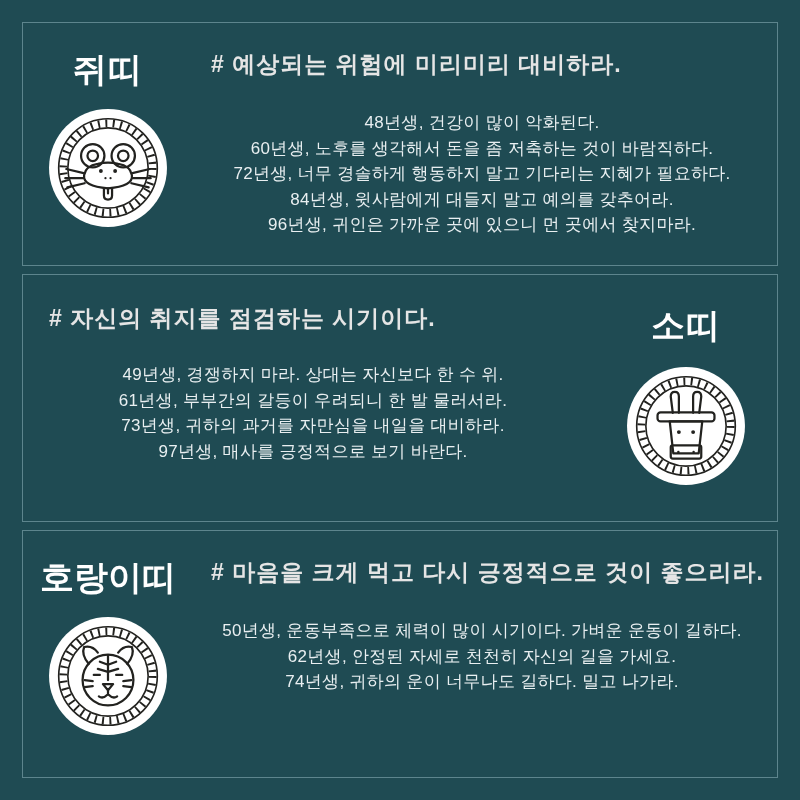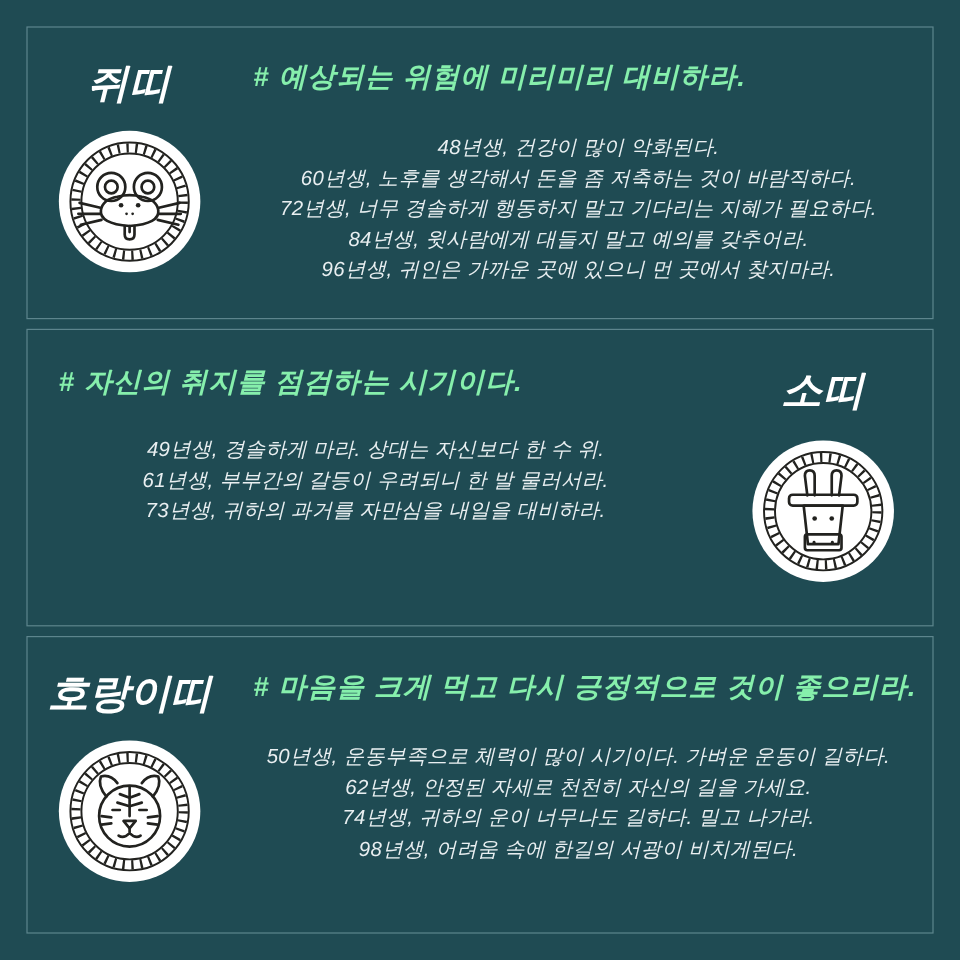--- a/index.html
+++ b/index.html
@@ -5,21 +5,20 @@
   html,body{margin:0;padding:0;}
   body{
     font-family:"Liberation Sans","DejaVu Sans",sans-serif;
     background:#1f4b53;
   }
   .page{
     position:relative;
     width:800px;height:800px;
     background:#1f4b53;
     overflow:hidden;
-    font-style:italic;
   }
   .panel{
     position:absolute;
     left:22px;width:756px;
     border:1px solid #5d858d;
     box-sizing:border-box;
   }
   .panel-rat{top:22px;height:244px;}
   .panel-ox{top:274px;height:248px;}
   .panel-tiger{top:530px;height:248px;}
@@ -43,21 +42,21 @@
     width:122px;height:122px;margin:14px auto 0;
   }
   .panel-ox .zodiac-badge{margin-top:16px;}
   .zodiac-badge svg{display:block;width:122px;height:122px;}
 
   .main-col{box-sizing:border-box;}
   .main-left-pad{margin-left:170px;padding:26px 24px 0 18px;}
   .main-right-pad{padding:28px 200px 0 26px;}
 
   .headline{
-    margin:0;font-size:23px;font-weight:700;color:#86efac;
+    margin:0;font-size:23px;font-weight:700;color:#e5e5e5;
     letter-spacing:1px;white-space:nowrap;
   }
   .lines{margin-top:30px;text-align:center;}
   .panel-ox .lines{margin-top:28px;}
   .fortune-line{
     margin:0;font-size:17px;line-height:25.6px;
     color:#e9eff1;letter-spacing:0.3px;white-space:nowrap;
   }
 </style>
 </head>
@@ -130,23 +129,24 @@
             <circle cx="67" cy="66" r="1.9"></circle>
             <circle cx="52.5" cy="85.5" r="1.2"></circle>
             <circle cx="67.5" cy="85.5" r="1.2"></circle>
           </g>
         </svg>
       </div>
     </div>
     <div class="main-col main-right-pad">
       <h2 class="headline"># 자신의 취지를 점검하는 시기이다.</h2>
       <div class="lines">
-        <p class="fortune-line">49년생, 경솔하게 마라. 상대는 자신보다 한 수 위.</p>
+        <p class="fortune-line">49년생, 경쟁하지 마라. 상대는 자신보다 한 수 위.</p>
         <p class="fortune-line">61년생, 부부간의 갈등이 우려되니 한 발 물러서라.</p>
         <p class="fortune-line">73년생, 귀하의 과거를 자만심을 내일을 대비하라.</p>
+        <p class="fortune-line">97년생, 매사를 긍정적으로 보기 바란다.</p>
       </div>
     </div>
   </section>
 
   <section class="panel panel-tiger">
     <div class="side-col side-left">
       <div class="zodiac-name">호랑이띠</div>
       <div class="zodiac-badge">
         <svg viewBox="0 0 120 120">
           <circle cx="60" cy="60" r="58" fill="#ffffff"></circle>
@@ -170,18 +170,17 @@
           </g>
         </svg>
       </div>
     </div>
     <div class="main-col main-left-pad">
       <h2 class="headline"># 마음을 크게 먹고 다시 긍정적으로 것이 좋으리라.</h2>
       <div class="lines">
         <p class="fortune-line">50년생, 운동부족으로 체력이 많이 시기이다. 가벼운 운동이 길하다.</p>
         <p class="fortune-line">62년생, 안정된 자세로 천천히 자신의 길을 가세요.</p>
         <p class="fortune-line">74년생, 귀하의 운이 너무나도 길하다. 밀고 나가라.</p>
-        <p class="fortune-line">98년생, 어려움 속에 한길의 서광이 비치게된다.</p>
       </div>
     </div>
   </section>
 
 </div>
 
 </body></html>

